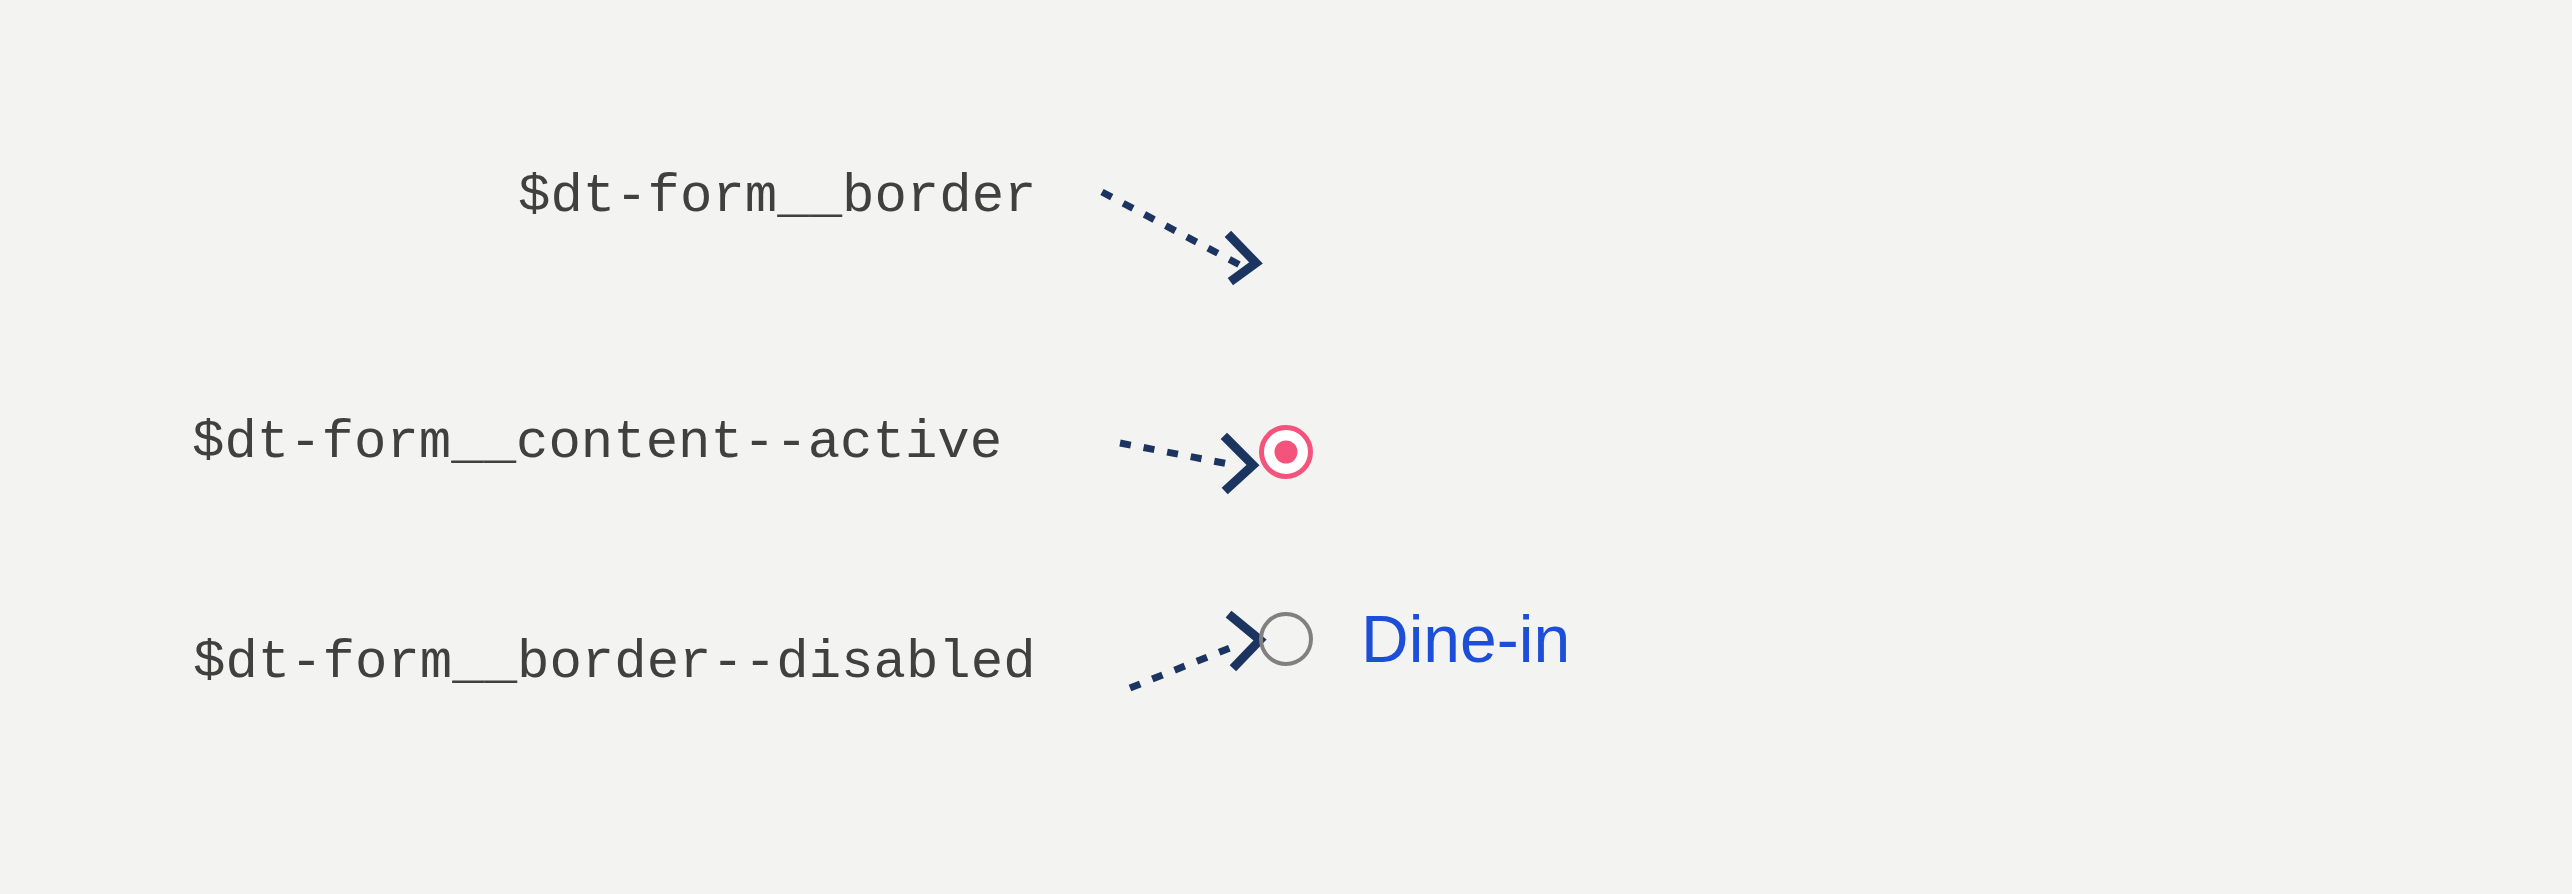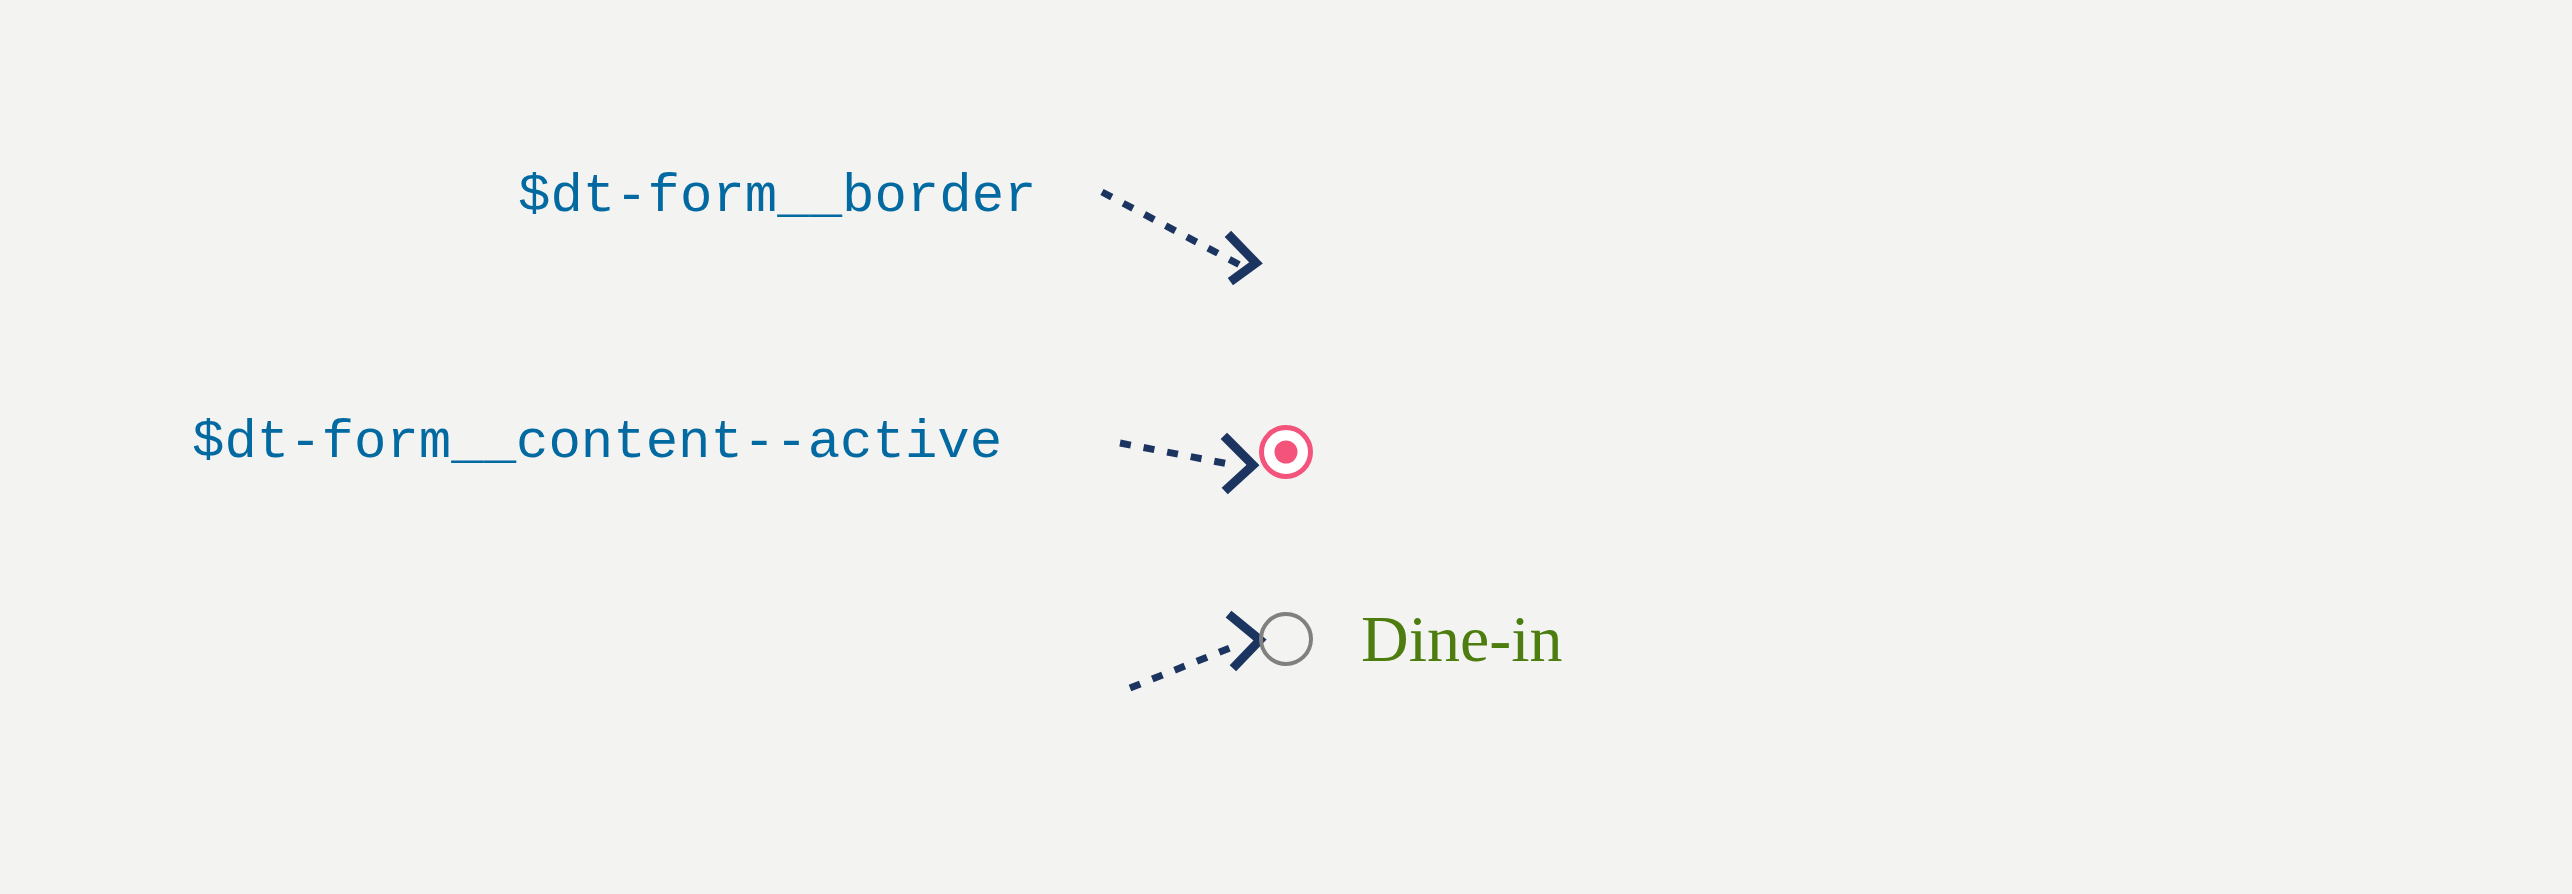--- a/index.html
+++ b/index.html
@@ -15,21 +15,21 @@
     overflow: hidden;
     font-family: "Liberation Sans", sans-serif;
   }
 
   
   .token-label {
     position: absolute;
     font-family: "Liberation Mono", "DejaVu Sans Mono", monospace;
     font-size: 54px;
     line-height: 1;
-    color: #0369a1;
+    color: #404040;
     white-space: pre;
     letter-spacing: 0px;
   }
   #token-0 { left: 518px;  top: 170px; }
   #token-1 { left: 192px;  top: 416px; }
   #token-2 { left: 193px;  top: 636px; }
 
   
   .arrow-svg {
     position: absolute;
@@ -90,31 +90,32 @@
 
   .radio-text {
     font-size: 66px;
     line-height: 1;
     white-space: pre;
     margin-left: 48px;
     font-weight: 400;
   }
   .radio-text.default  { color: #050505; }
   .radio-text.active   { color: #050505; }
-  .radio-text.disabled { color: #4d7c0f; font-family: Liberation Serif, serif; }
+  .radio-text.disabled { color: #1d4ed8; }
 </style>
 </head>
 <body>
 
 <div id="canvas">
 
   <div id="token-0" class="token-label">$dt-form__border</div>
 
   <div id="token-1" class="token-label">$dt-form__content--active</div>
 
+  <div id="token-2" class="token-label">$dt-form__border--disabled</div>
 
   <svg id="arrow-0" class="arrow-svg" viewBox="0 0 175 115">
     <path class="arrow-line" d="M 2 24 L 140 97"></path>
     <path class="arrow-head" d="M 131 69 L 156 95 L 134 111"></path>
   </svg>
 
   <svg id="arrow-1" class="arrow-svg" viewBox="0 0 150 70">
     <path class="arrow-line" d="M 2 18 L 116 40"></path>
     <path class="arrow-head" d="M 109 14 L 135 40 L 110 63"></path>
   </svg>

